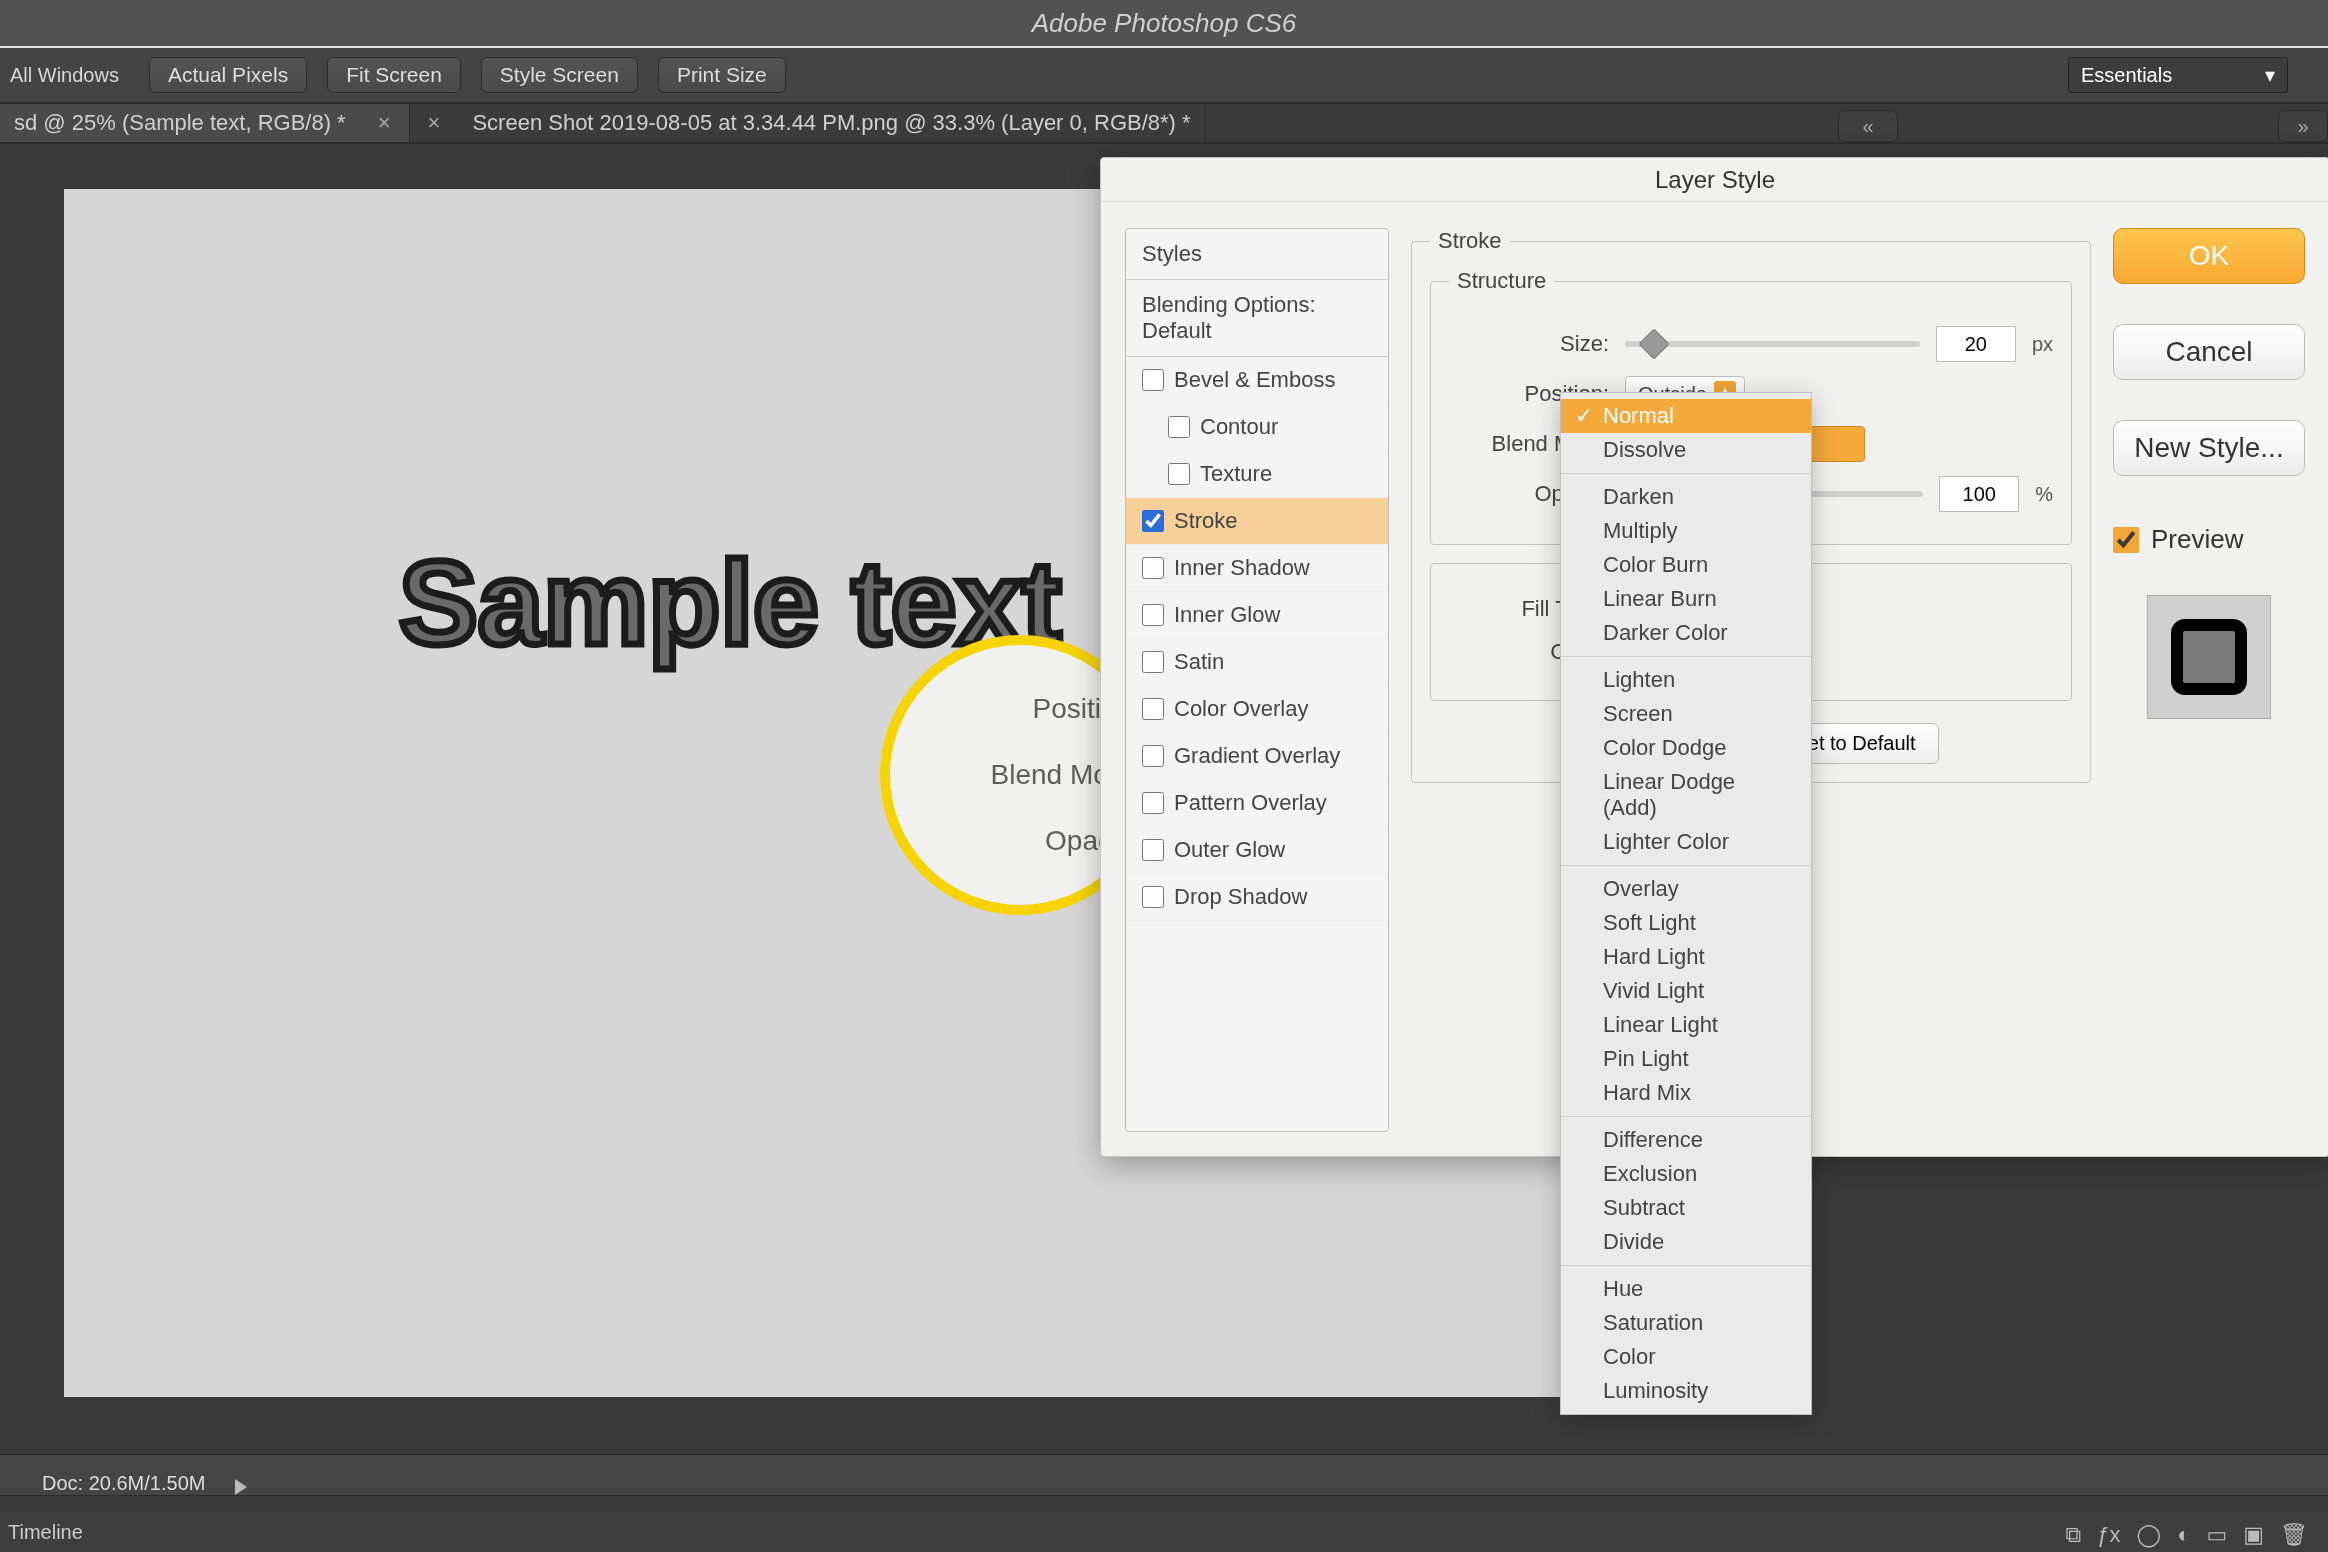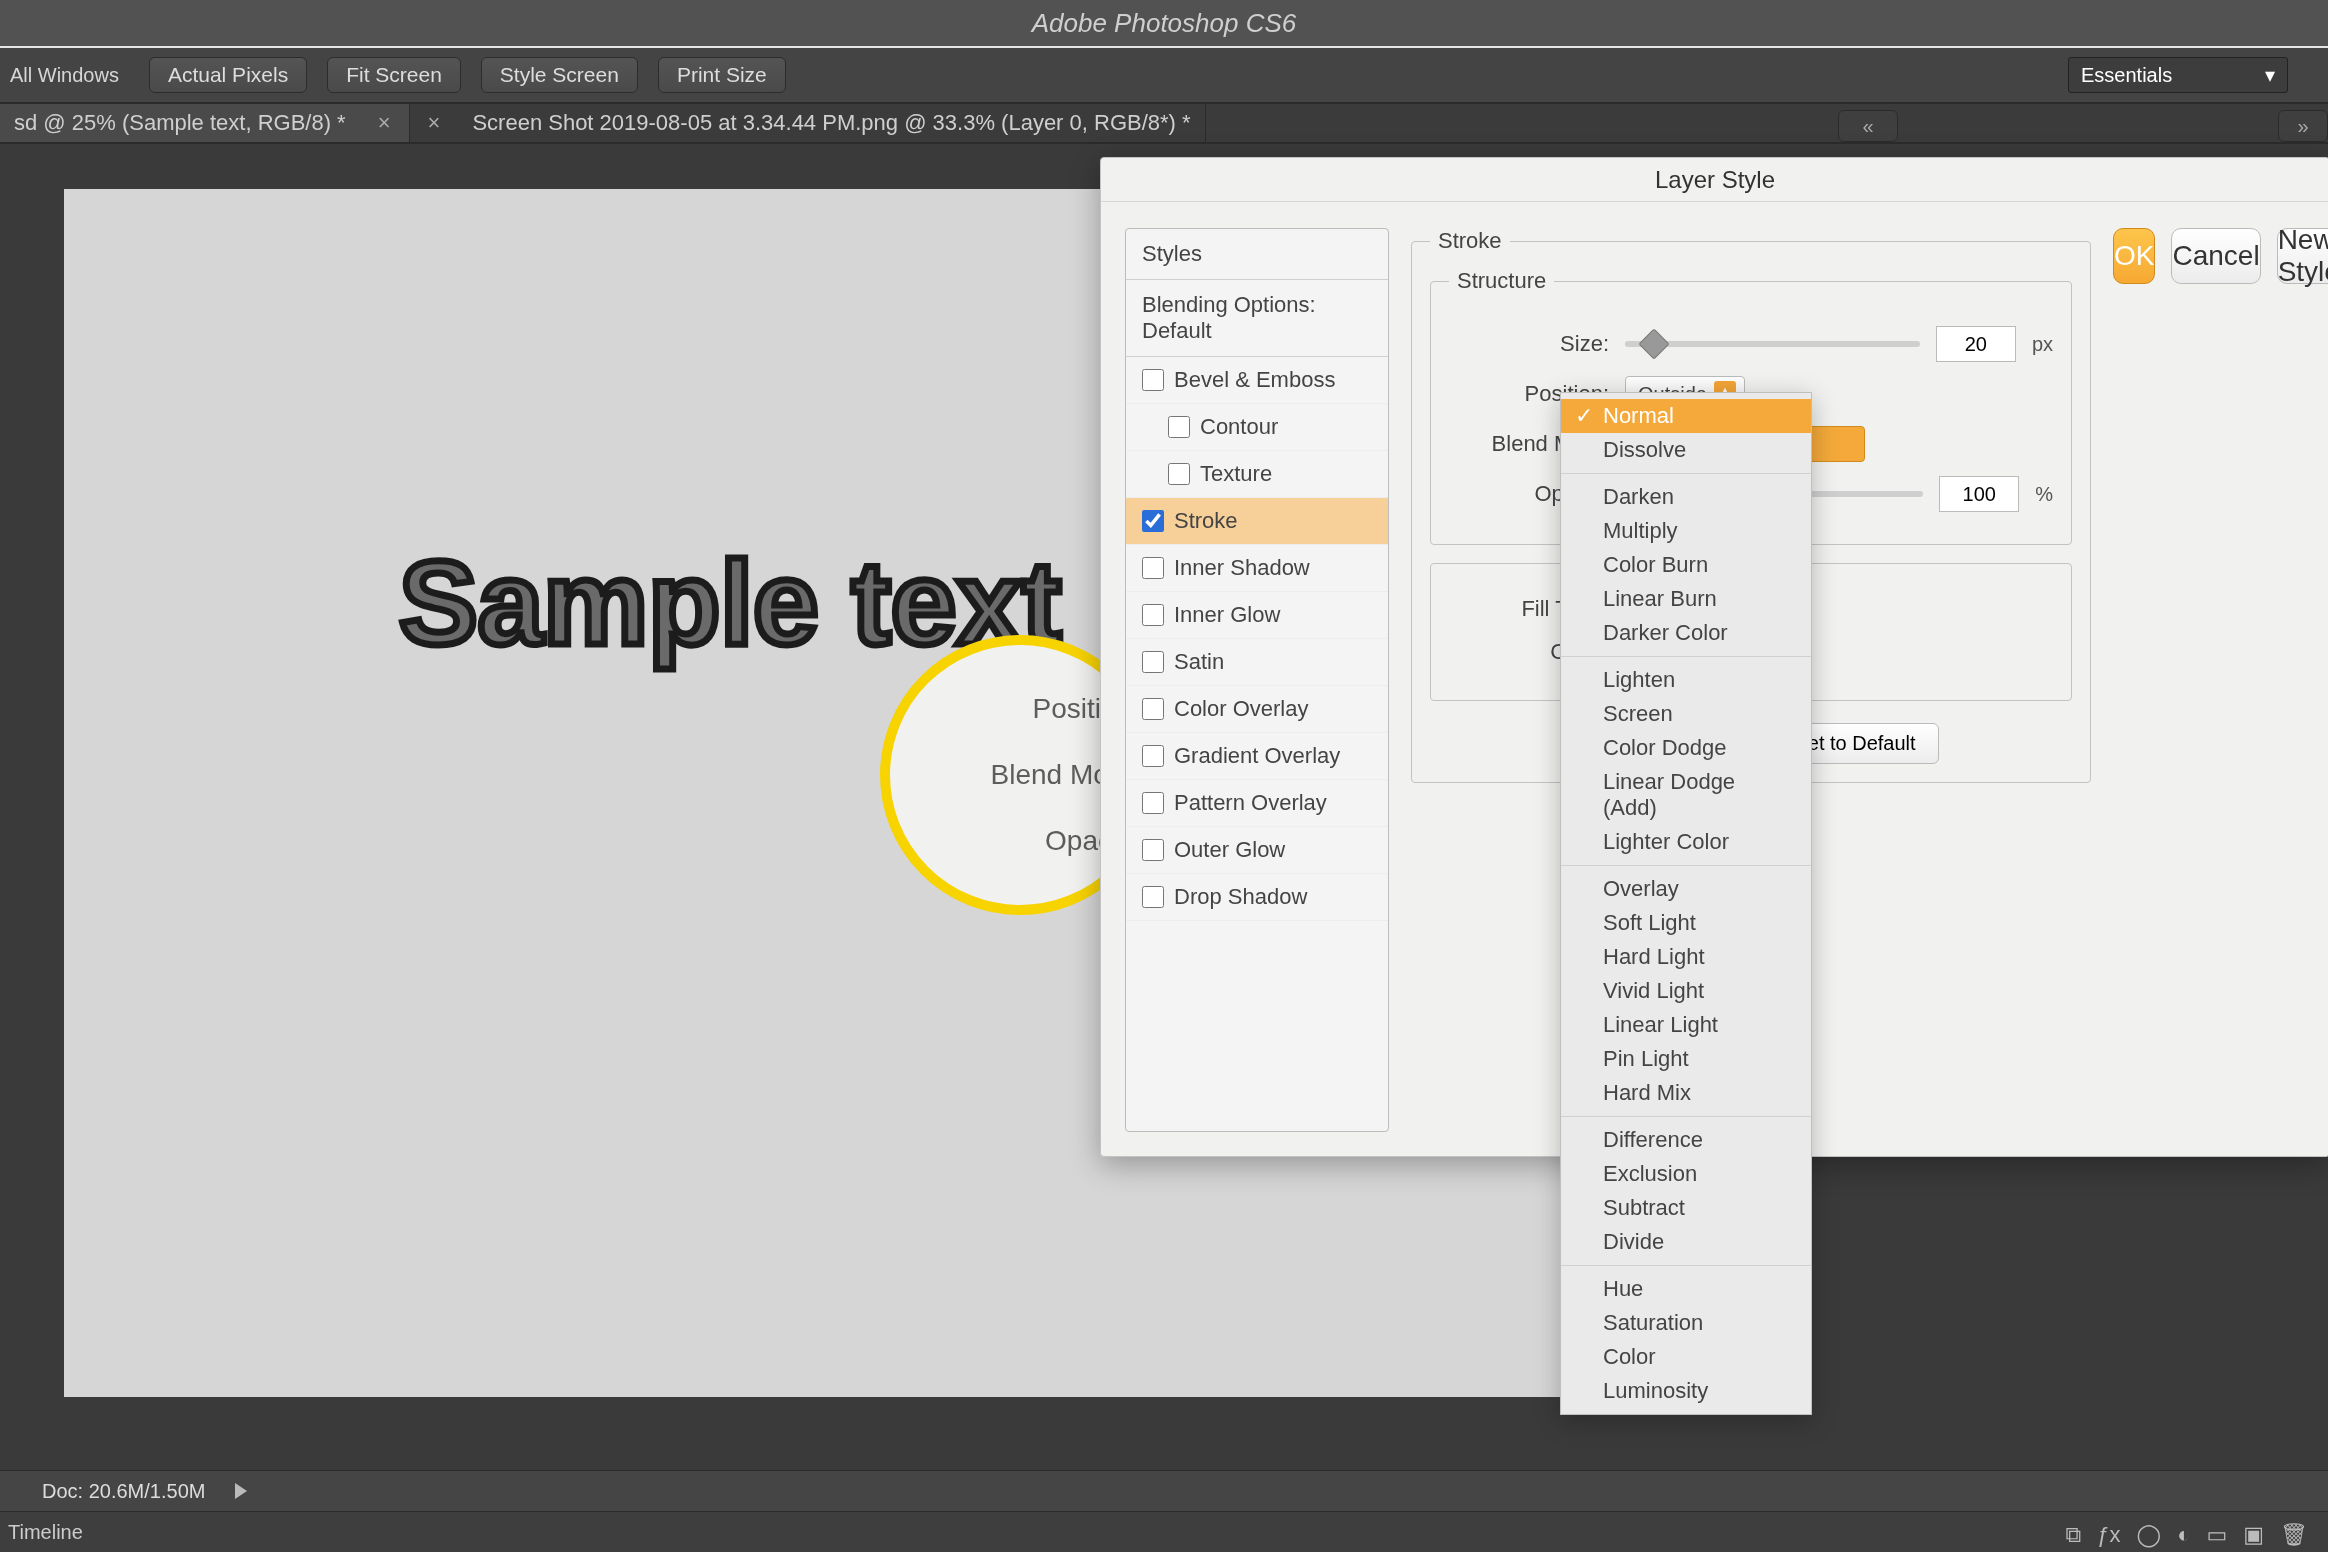--- a/index.html
+++ b/index.html
@@ -201,21 +201,21 @@
   .field-label { width:160px;text-align:right; }
   .slider { flex:1;height:6px;background:#cfcfcf;border-radius:3px;position:relative; }
   .slider .thumb { width:22px;height:22px;background:#999;border:1px solid #777;border-radius:2px;position:absolute;top:-8px;left:6%; transform:rotate(45deg);}
   .num-input { width:80px;height:36px;border:1px solid #bbb;background:#fff;text-align:center;font-size:20px; }
   .unit { font-size:20px;color:#555; }
   .select-box { height:36px;min-width:120px;border:1px solid #bbb;background:linear-gradient(#fff,#ececec);border-radius:4px;display:flex;align-items:center;justify-content:space-between;padding:0 8px 0 12px;font-size:20px; }
   .select-arrows { width:22px;height:26px;background:#f3a536;border-radius:3px;display:flex;flex-direction:column;align-items:center;justify-content:center;color:#fff;font-size:9px;line-height:8px; }
   .color-swatch { width:70px;height:32px;background:#000;border:1px solid #888; }
   .reset-btns { display:flex;gap:22px;justify-content:center;margin-top:22px; }
   .reset-btn { padding:8px 22px;border:1px solid #bbb;border-radius:6px;background:linear-gradient(#fff,#ececec);font-size:20px; }
-  .right-col { width:192px;display:flex;flex-direction:row;gap:16px;align-items:stretch; }
+  .right-col { width:192px;display:flex;flex-direction:column;gap:40px;align-items:stretch; }
   .btn { height:56px;border:1px solid #bbb;border-radius:10px;font-size:28px;display:flex;align-items:center;justify-content:center;font-weight:500; }
   .btn-primary { background:linear-gradient(#fec54b,#f6a933);color:#fff;border-color:#d18b1c; }
   .btn-default { background:linear-gradient(#ffffff,#ececec);color:#333; }
   .preview-row { display:flex;align-items:center;gap:12px;font-size:26px;color:#333;font-weight:500;margin-top:8px; }
   .preview-row input[type=checkbox]{width:26px;height:26px;accent-color:#f3a536;}
   .thumb-preview { width:124px;height:124px;background:#cfcfcf;border:1px solid #aaa;display:flex;align-items:center;justify-content:center;margin:0 auto; }
   .thumb-preview .inner { width:76px;height:76px;background:#7a7a7a;border:12px solid #000;border-radius:14px; }
   
   .popup {
     position: absolute;
@@ -228,21 +228,21 @@
     font-size:22px;
     color:#444;
     z-index: 50;
   }
   .popup .grp { padding:6px 0;border-bottom:1px solid #d0d0d0; }
   .popup .grp:last-child{border-bottom:none;}
   .popup .item { padding:4px 18px 4px 42px;position:relative; }
   .popup .item.selected { background:#f4a93a;color:#fff; }
   .popup .item.selected::before { content:"✓";position:absolute;left:14px; }
   .status-bar {
-    position:absolute;left:0;bottom:40px;height:42px;width:100%;background:#454545;color:#ddd;font-size:20px;display:flex;align-items:center;gap:24px;padding:0 18px;border-top:1px solid #2b2b2b;border-bottom:1px solid #2b2b2b;
+    position:absolute;left:0;bottom:56px;height:42px;width:100%;background:#454545;color:#ddd;font-size:20px;display:flex;align-items:flex-end;gap:24px;padding:0 18px;border-top:1px solid #2b2b2b;border-bottom:1px solid #2b2b2b;
   }
   .timeline-tab {
     position:absolute;left:0;bottom:0;height:40px;width:100%;background:#3e3e3e;color:#ccc;display:flex;align-items:center;font-size:20px;padding-left:8px;
   }
   .icon-row {
     position:absolute;right:20px;bottom:4px;display:flex;gap:16px;color:#bbb;font-size:22px;
   }
   .play-triangle { width:0;height:0;border-left:12px solid #bbb;border-top:8px solid transparent;border-bottom:8px solid transparent;display:inline-block;margin-left:6px;}
 </style>
 </head>

